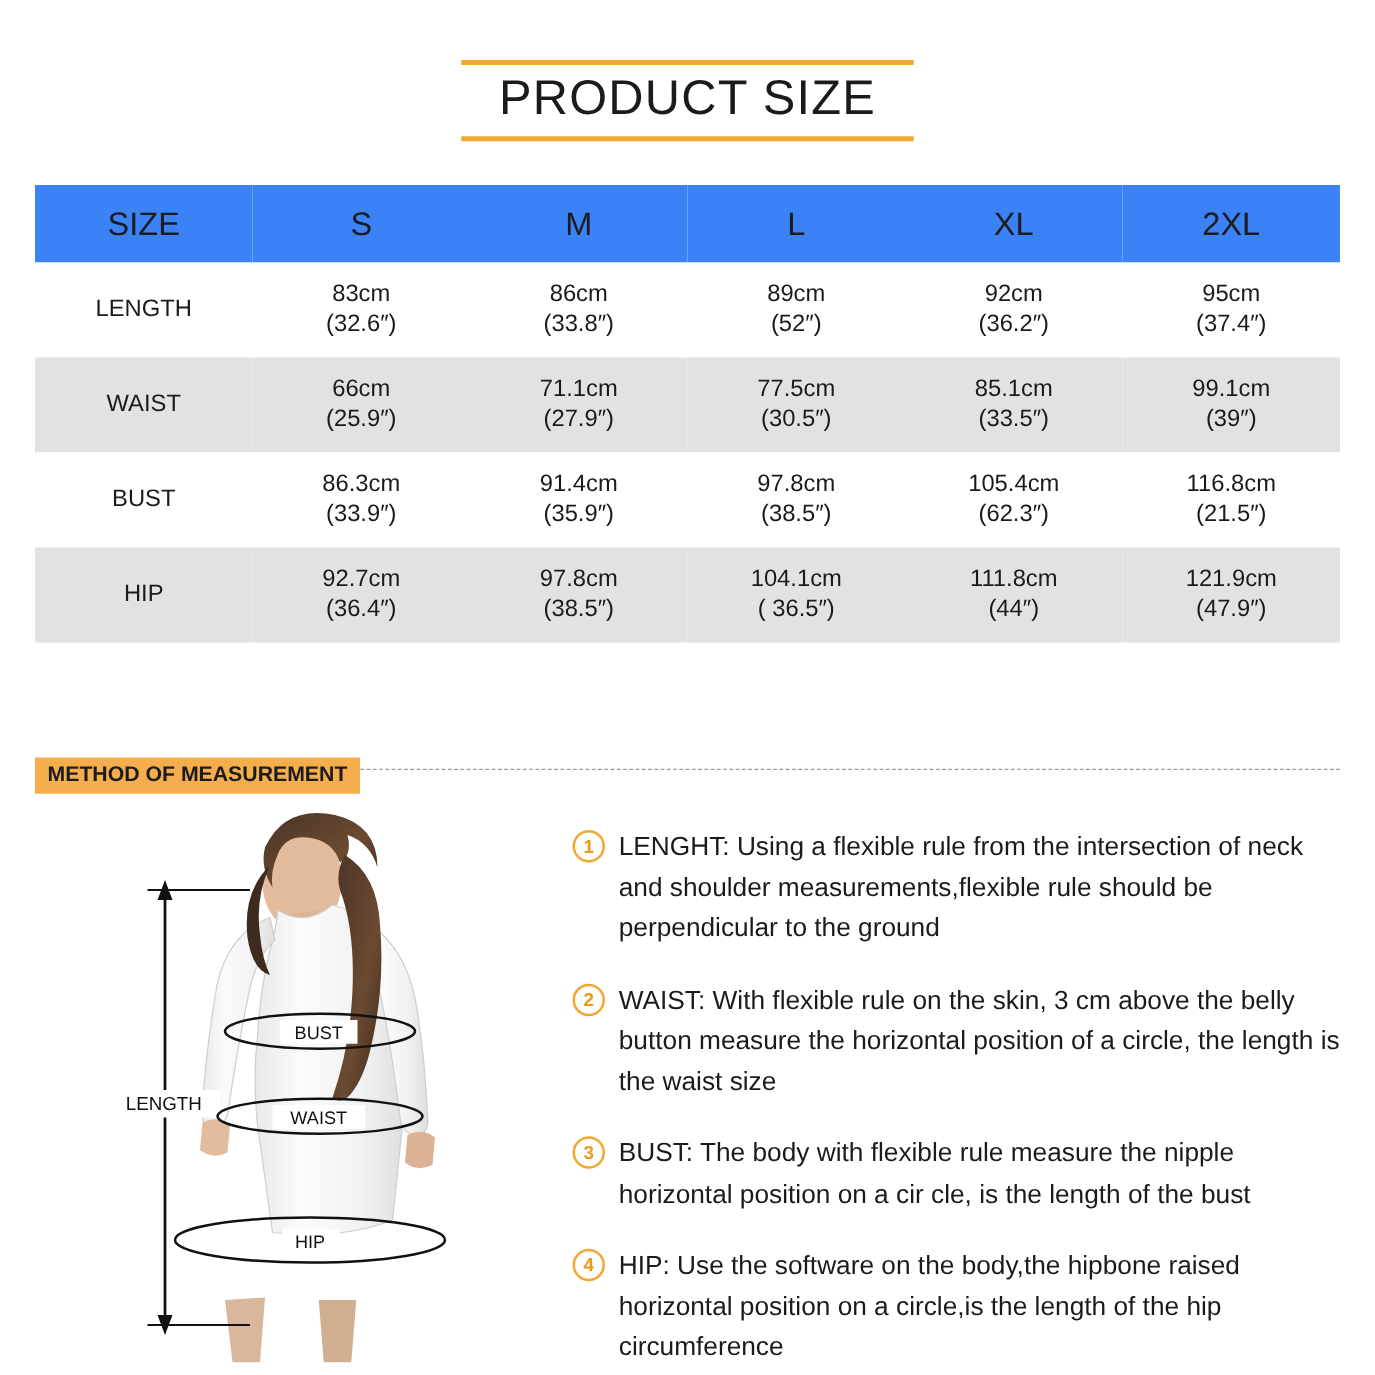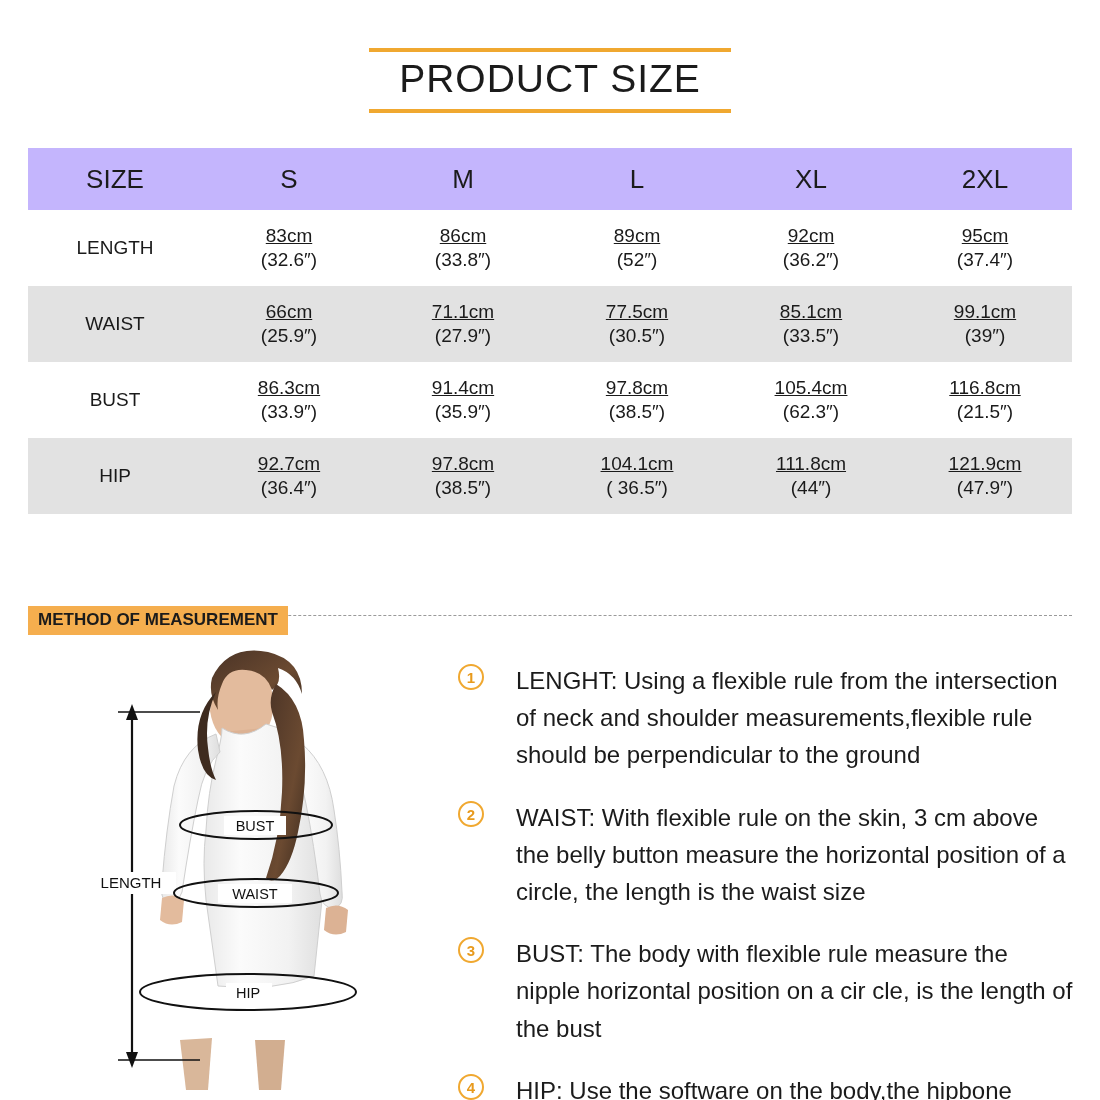--- a/index.html
+++ b/index.html
@@ -47,32 +47,32 @@
     width: 100%;
     border-collapse: collapse;
     table-layout: fixed;
   }
   table.size-table td {
     text-align: center;
     vertical-align: middle;
     padding: 0;
   }
   tr.head-row td {
-    background: #c4b5fd;
+    background: #3b82f6;
     height: 62px;
     font-size: 26px;
     color: #1b1b1b;
   }
   tr.head-row td.first-col { font-size: 26px; }
   tr.body-row { height: 76px; }
   tr.body-row td { font-size: 19px; }
   tr.alt { background: #E2E2E2; }
   tr.plain { background: #ffffff; }
   td.first-col { font-size: 22px; }
-  .cm { display: block; line-height: 1.25; text-decoration: underline; }
+  .cm { display: block; line-height: 1.25; }
   .inch { display: block; line-height: 1.25; }
 
   
   .mom-wrap {
     position: absolute;
     left: 28px; top: 572px;
     width: 1044px;
     height: 34px;
   }
   .mom-label {
@@ -119,24 +119,23 @@
     border-radius: 50%;
     color: #E89A1C;
     font-size: 15px;
     font-weight: bold;
     text-align: center;
     line-height: 23px;
     margin-right: 11px;
     margin-top: 2px;
   }
   .step-text {
-    font-size: 24px;
+    font-size: 21px;
     line-height: 1.55;
     color: #1b1b1b;
-    margin-left: 21px;
   }
 </style>
 </head>
 <body>
 
 <div id="page">
 
   <div class="title-wrap">
     <div class="title-box">
       <span class="title-text">PRODUCT SIZE</span>

